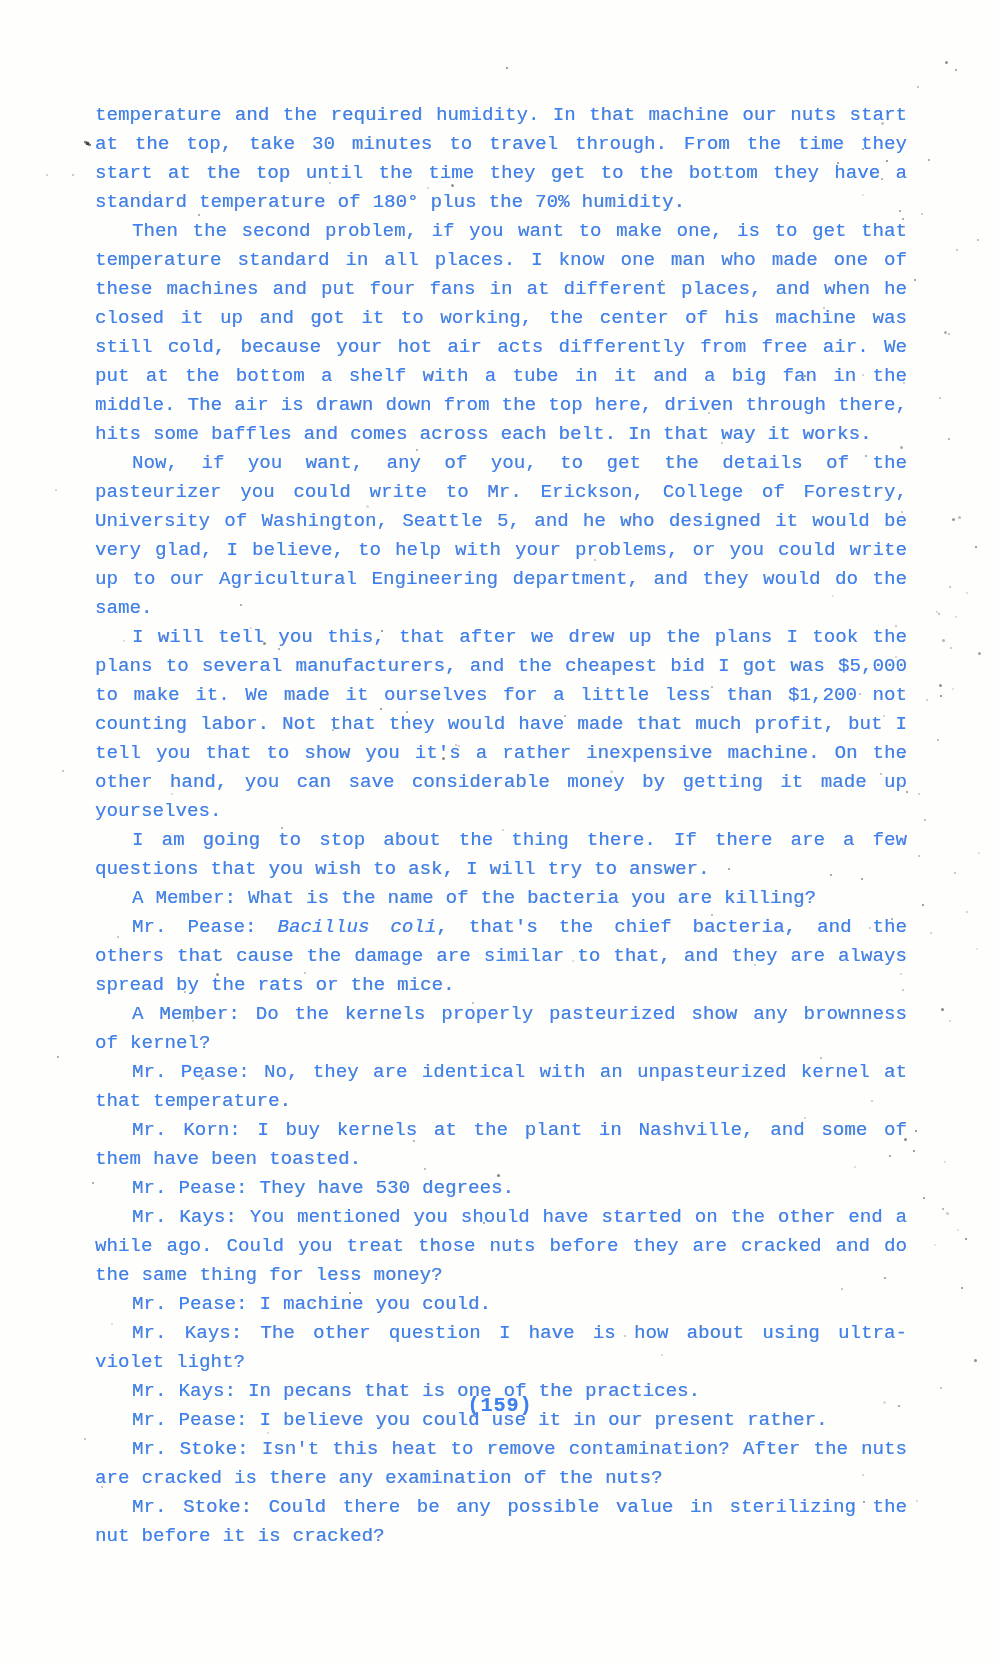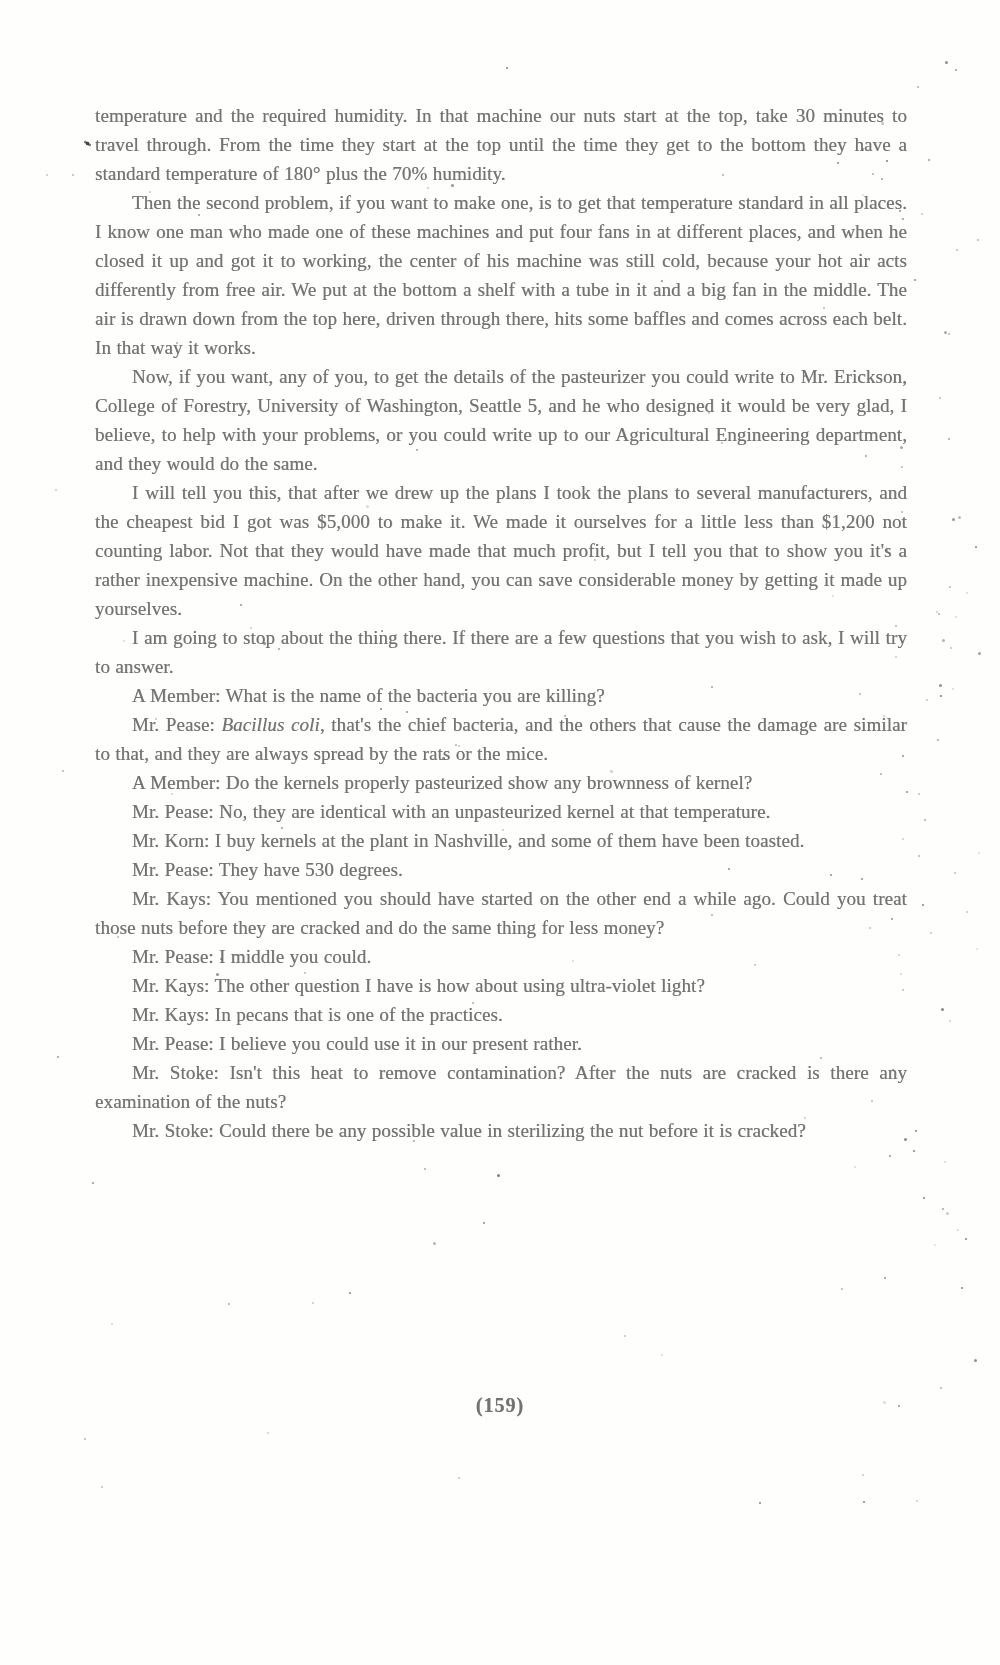--- a/index.html
+++ b/index.html
@@ -8,22 +8,22 @@
     background: #ffffff;
     width: 1000px;
     height: 1665px;
     overflow: hidden;
   }
   .scan-page {
     position: relative;
     width: 1000px;
     height: 1665px;
     background: #fefefd;
-    font-family: Liberation Serif, serif;
-    color: #737373;
+    font-family: Liberation Mono, monospace;
+    color: #3b82f6;
   }
   
   .ink-noise { position: absolute; inset: 0; pointer-events: none; }
   .speck {
     position: absolute;
     border-radius: 50%;
     background: #3a3733;
     pointer-events: none;
   }
   .margin-mark {
@@ -250,21 +250,21 @@
       <p class="indent"><span>Now, if you want, any of you, to get the details of the pasteurizer you could write to Mr. Erickson, College of Forestry, University of Washington, Seattle 5, and he who designed it would be very glad, I believe, to help with your problems, or you could write up to our Agricultural Engineering department, and they would do the same.</span></p>
       <p class="indent"><span>I will tell you this, that after we drew up the plans I took the plans to several manufacturers, and the cheapest bid I got was $5,000 to make it. We made it ourselves for a little less than $1,200 not counting labor. Not that they would have made that much profit, but I tell you that to show you it's a rather inexpensive machine. On the other hand, you can save considerable money by getting it made up yourselves.</span></p>
       <p class="indent"><span>I am going to stop about the thing there. If there are a few questions that you wish to ask, I will try to answer.</span></p>
       <p class="indent"><span>A Member: What is the name of the bacteria you are killing?</span></p>
       <p class="indent"><span>Mr. Pease: </span><i>Bacillus coli</i><span>, that's the chief bacteria, and the others that cause the damage are similar to that, and they are always spread by the rats or the mice.</span></p>
       <p class="indent"><span>A Member: Do the kernels properly pasteurized show any brownness of kernel?</span></p>
       <p class="indent"><span>Mr. Pease: No, they are identical with an unpasteurized kernel at that temperature.</span></p>
       <p class="indent"><span>Mr. Korn: I buy kernels at the plant in Nashville, and some of them have been toasted.</span></p>
       <p class="indent"><span>Mr. Pease: They have 530 degrees.</span></p>
       <p class="indent"><span>Mr. Kays: You mentioned you should have started on the other end a while ago. Could you treat those nuts before they are cracked and do the same thing for less money?</span></p>
-      <p class="indent"><span>Mr. Pease: I middle you could.</span></p>
+      <p class="indent"><span>Mr. Pease: I machine you could.</span></p>
       <p class="indent"><span>Mr. Kays: The other question I have is how about using ultra-violet light?</span></p>
       <p class="indent"><span>Mr. Kays: In pecans that is one of the practices.</span></p>
       <p class="indent"><span>Mr. Pease: I believe you could use it in our present rather.</span></p>
       <p class="indent"><span>Mr. Stoke: Isn't this heat to remove contamination? After the nuts are cracked is there any examination of the nuts?</span></p>
       <p class="indent"><span>Mr. Stoke: Could there be any possible value in sterilizing the nut before it is cracked?</span></p>
     </main>
   <div class="page-number">(159)</div>
 </div>
 
 </body></html>

